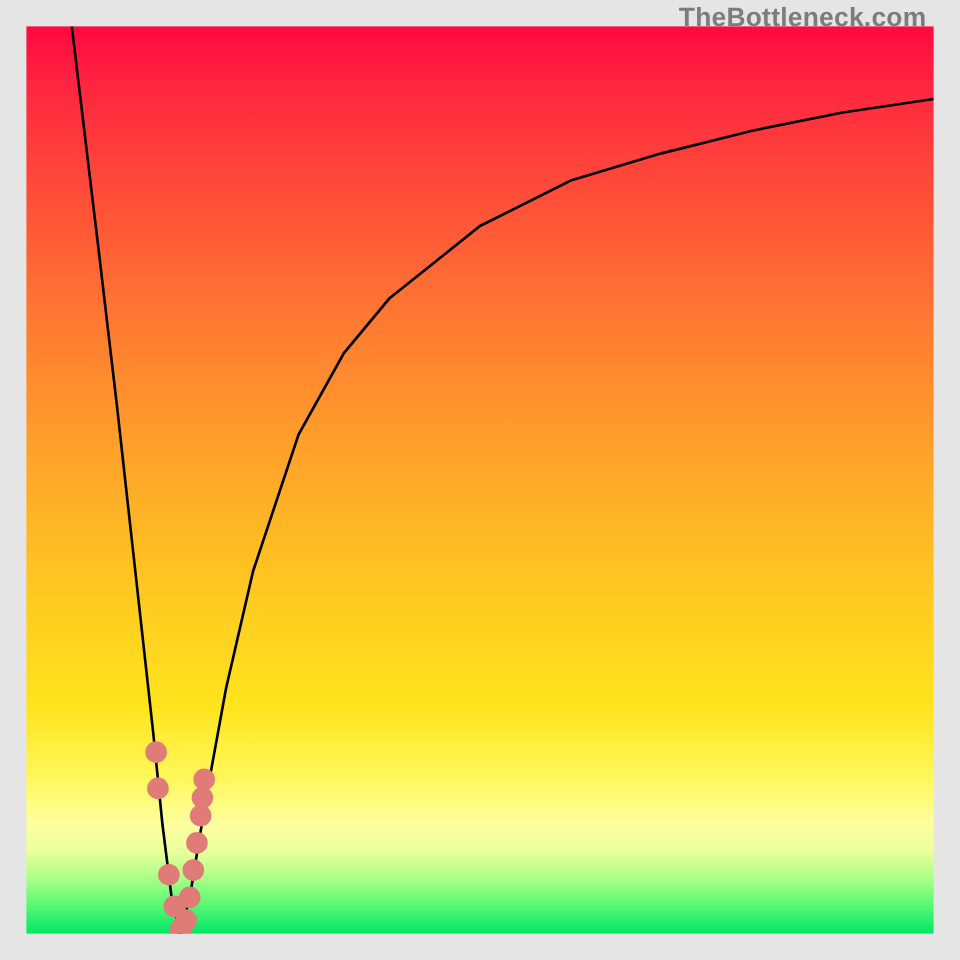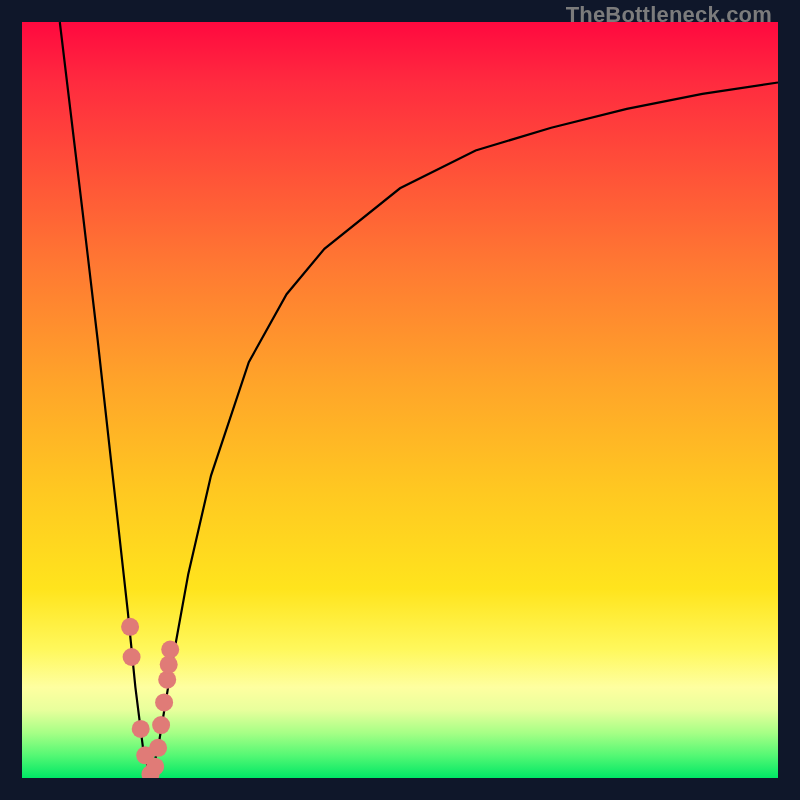--- a/index.html
+++ b/index.html
@@ -8,21 +8,21 @@
     width: 800px;
     height: 800px;
     overflow: hidden;
     background: #000;
     font-family: Arial, Helvetica, sans-serif;
   }
   .outer {
     position: relative;
     width: 800px;
     height: 800px;
-    background: #0f172a;
+    background: #e5e5e5;
   }
   .plot {
     position: absolute;
     left: 22px;
     top: 22px;
     width: 756px;
     height: 756px;
     
     background: linear-gradient(
       to bottom,

